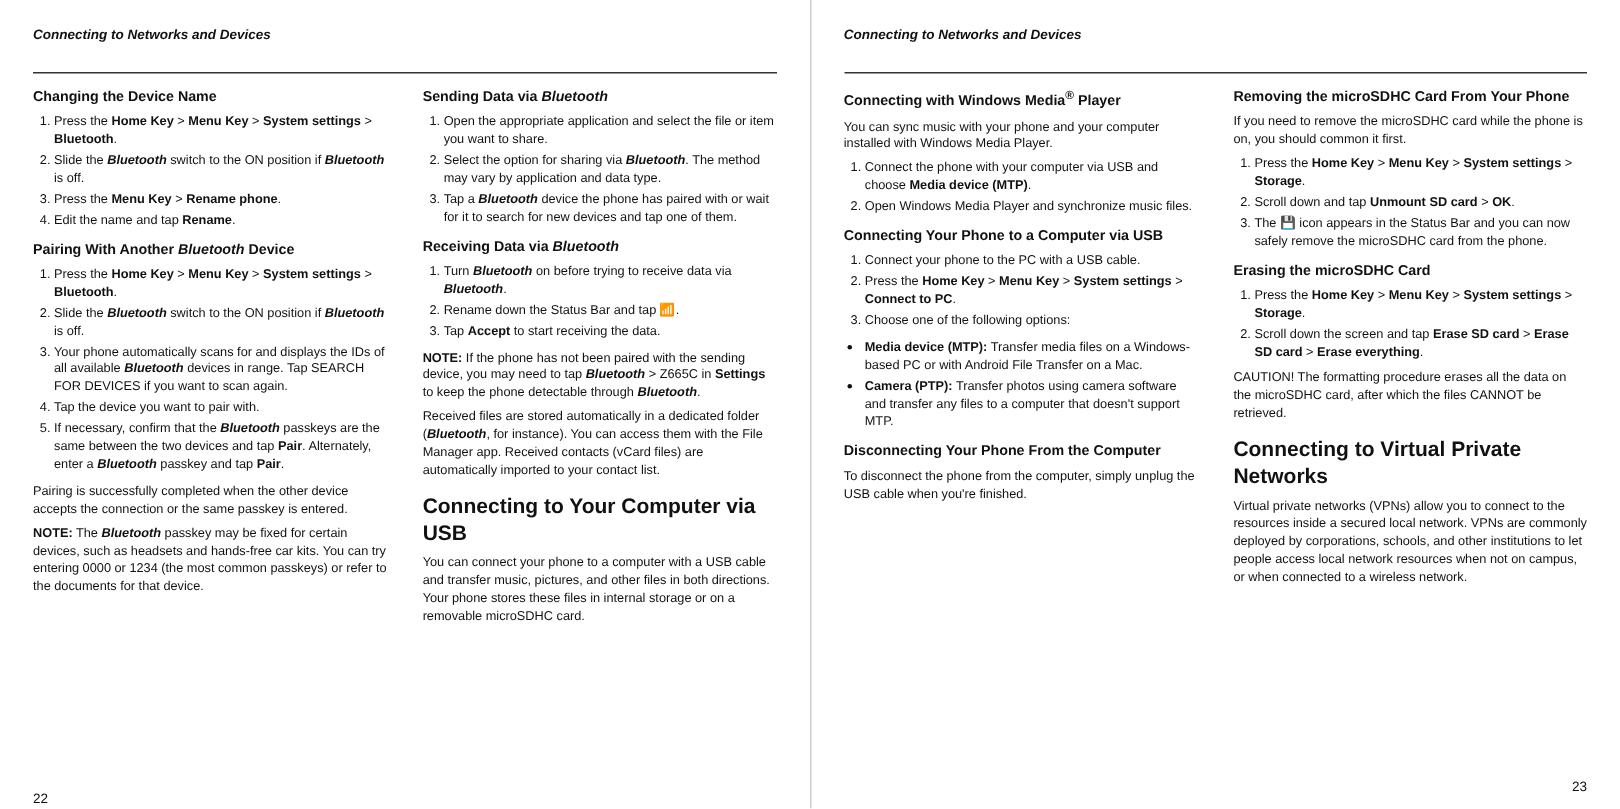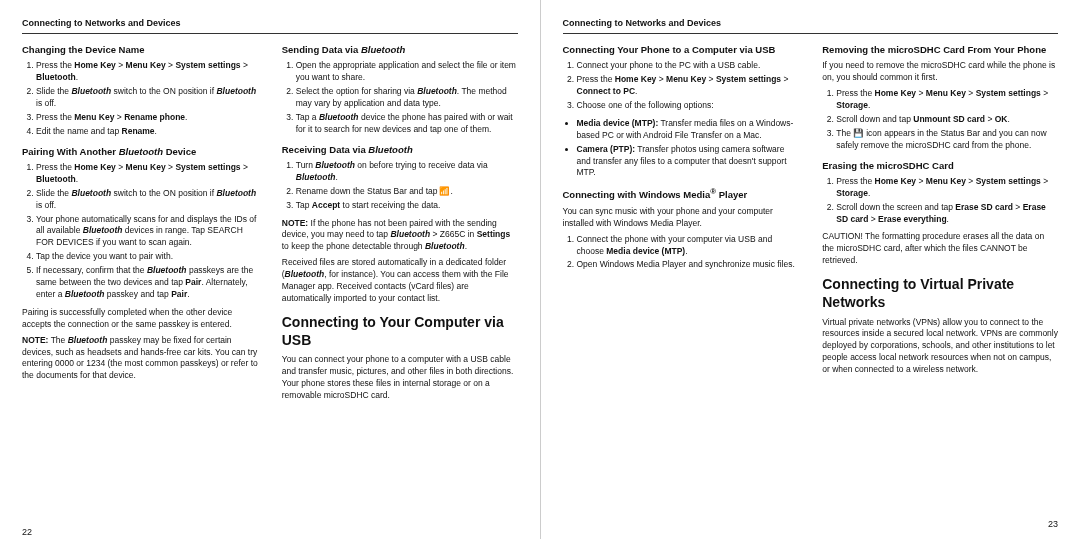--- a/index.html
+++ b/index.html
@@ -23,22 +23,23 @@
       border-right: 1px solid #ccc;
       overflow: hidden;
     }
     .page:last-child {
       border-right: none;
     }
     .page-header {
       font-size: 9px;
       font-weight: bold;
       border-bottom: 1.5px solid #333;
-      padding-bottom: 5px;
+      padding-bottom: 20px;
       margin-bottom: 10px;
+      font-style: italic;
     }
     .section-title {
       font-size: 9.5px;
       font-weight: bold;
       margin-bottom: 4px;
       line-height: 1.3;
     }
     .section-title .bt {
       font-style: italic;
       font-weight: bold;
@@ -173,44 +174,50 @@
 
   <div class="page page-right">
     <div class="page-header">Connecting to Networks and Devices</div>
 
     <div class="two-col">
 
       <div class="col">
 
         <div class="section">
           <div class="section-title">
+            Connecting with Windows Media<sup>®</sup> Player
+          </div>
+          <p>You can sync music with your phone and your computer installed with Windows Media Player.</p>
+          <ol>
+            <li>Connect the phone with your computer via USB and choose <span class="bold">Media device (MTP)</span>.</li>
+            <li>Open Windows Media Player and synchronize music files.</li>
+          </ol>
+        </div>
+
+        <div class="section">
+          <div class="section-title">
             Connecting Your Phone to a Computer via USB
           </div>
           <ol>
             <li>Connect your phone to the PC with a USB cable.</li>
             <li>Press the <span class="bold">Home Key</span> &gt; <span class="bold">Menu Key</span> &gt; <span class="bold">System settings</span> &gt; <span class="bold">Connect to PC</span>.</li>
             <li>Choose one of the following options:</li>
           </ol>
           <ul>
             <li><span class="bold">Media device (MTP):</span> Transfer media files on a Windows-based PC or with Android File Transfer on a Mac.</li>
             <li><span class="bold">Camera (PTP):</span> Transfer photos using camera software and transfer any files to a computer that doesn't support MTP.</li>
           </ul>
         </div>
 
         <div class="section">
           <div class="section-title">
-            Connecting with Windows Media<sup>®</sup> Player
-          </div>
-          <p>You can sync music with your phone and your computer installed with Windows Media Player.</p>
-          <ol>
-            <li>Connect the phone with your computer via USB and choose <span class="bold">Media device (MTP)</span>.</li>
-            <li>Open Windows Media Player and synchronize music files.</li>
-          </ol>
-        </div>
-
+            Disconnecting Your Phone From the Computer
+          </div>
+          <p>To disconnect the phone from the computer, simply unplug the USB cable when you're finished.</p>
+        </div>
       </div>
 
       <div class="col">
 
         <div class="section">
           <div class="section-title">
             Removing the microSDHC Card From Your Phone
           </div>
           <p>If you need to remove the microSDHC card while the phone is on, you should common it first.</p>
           <ol>

